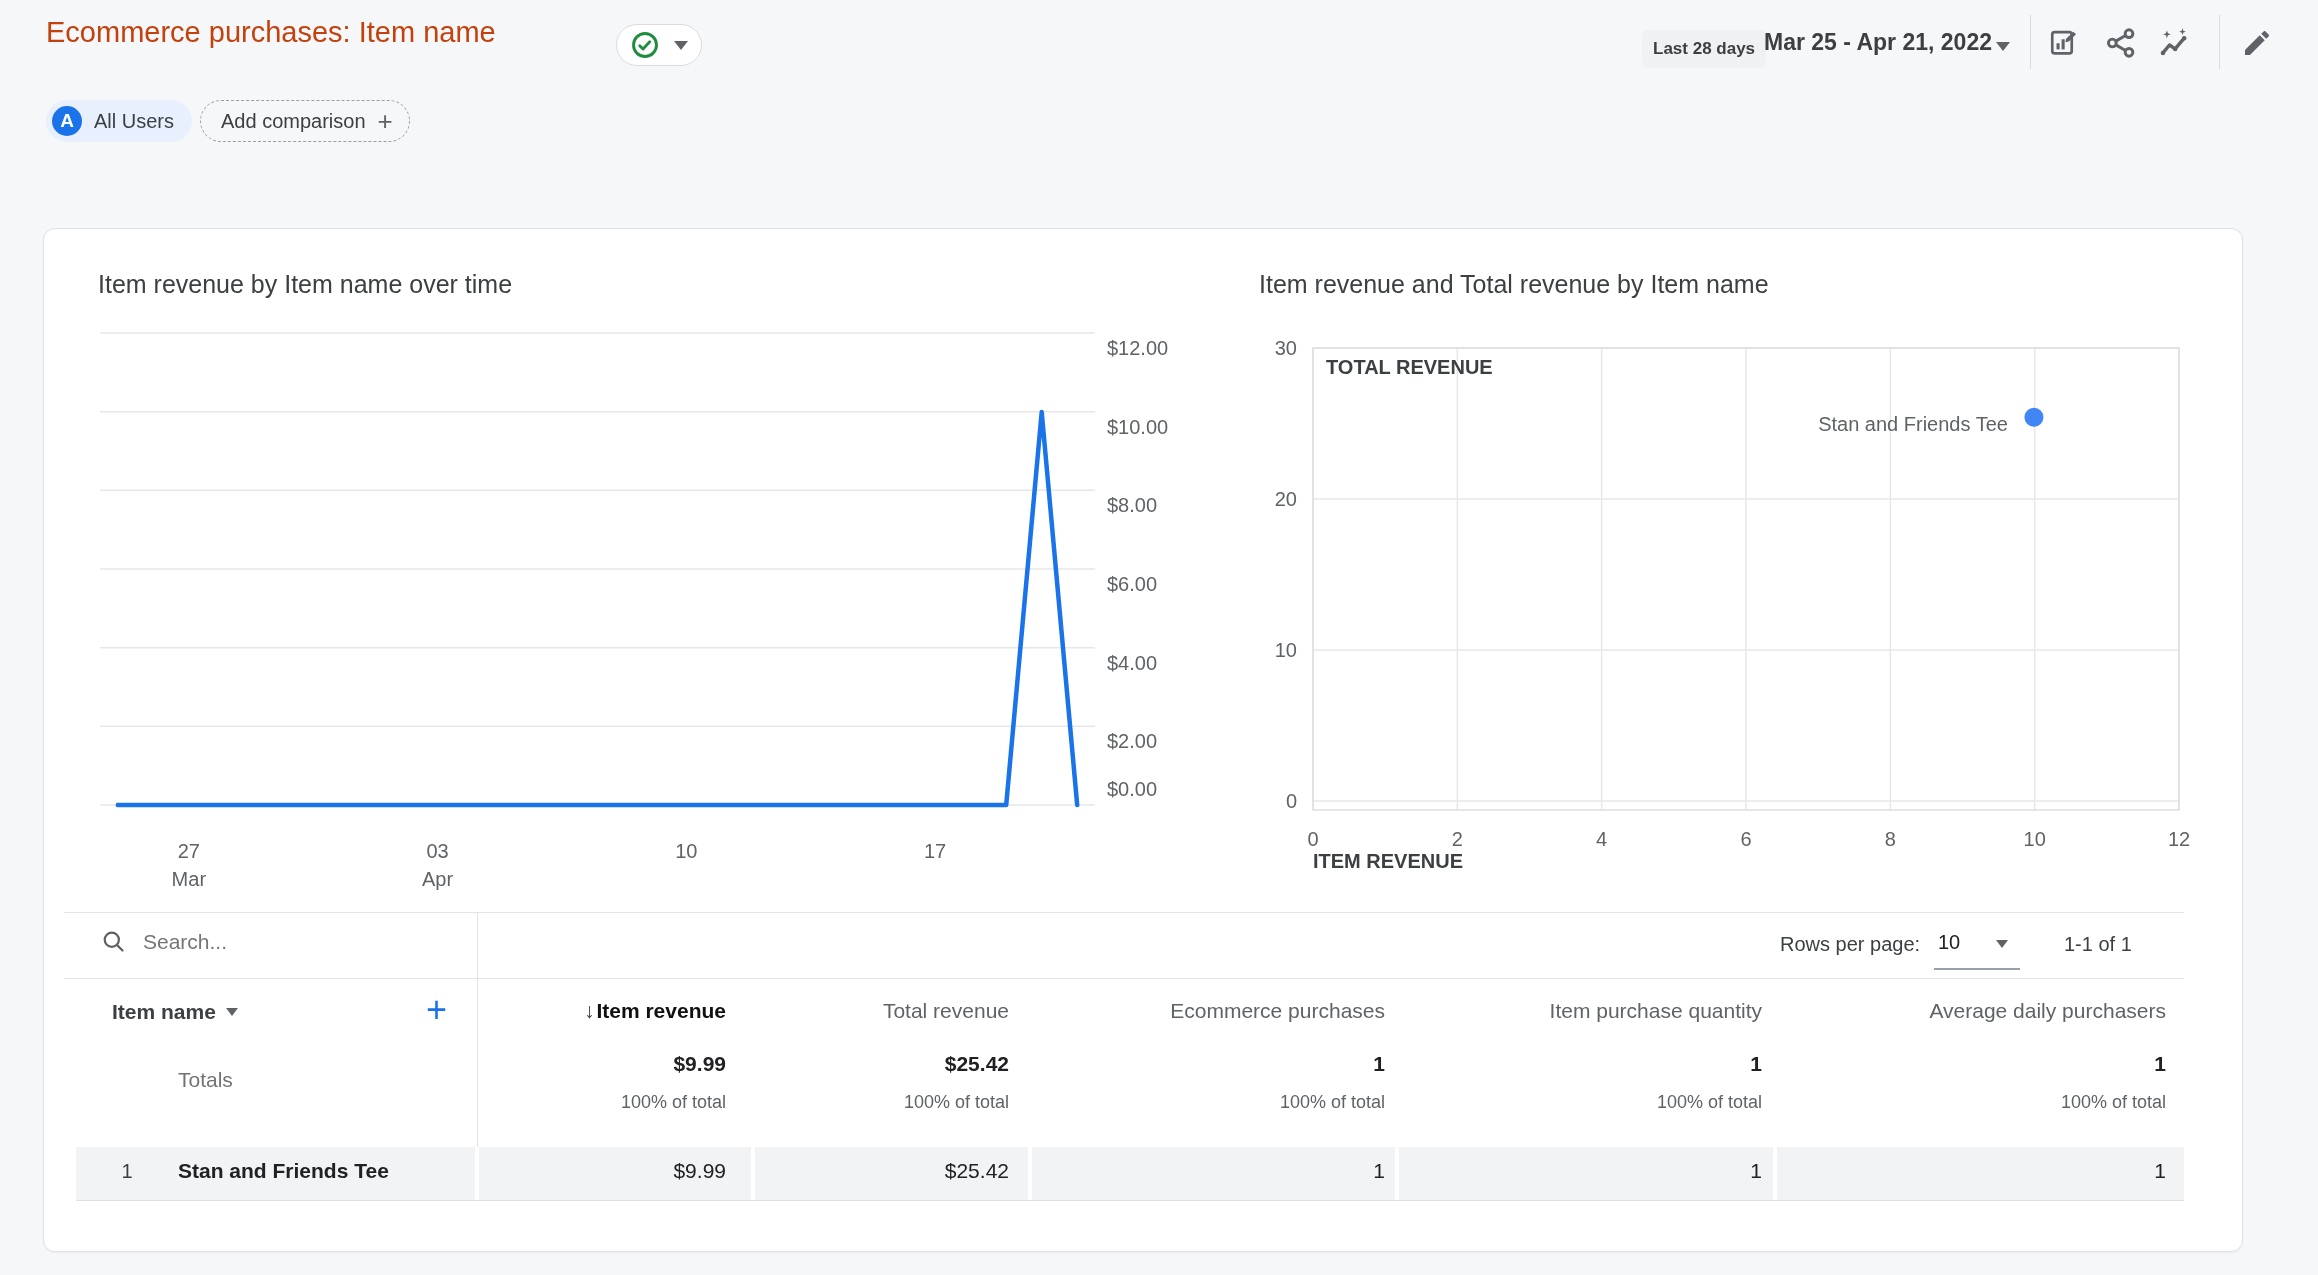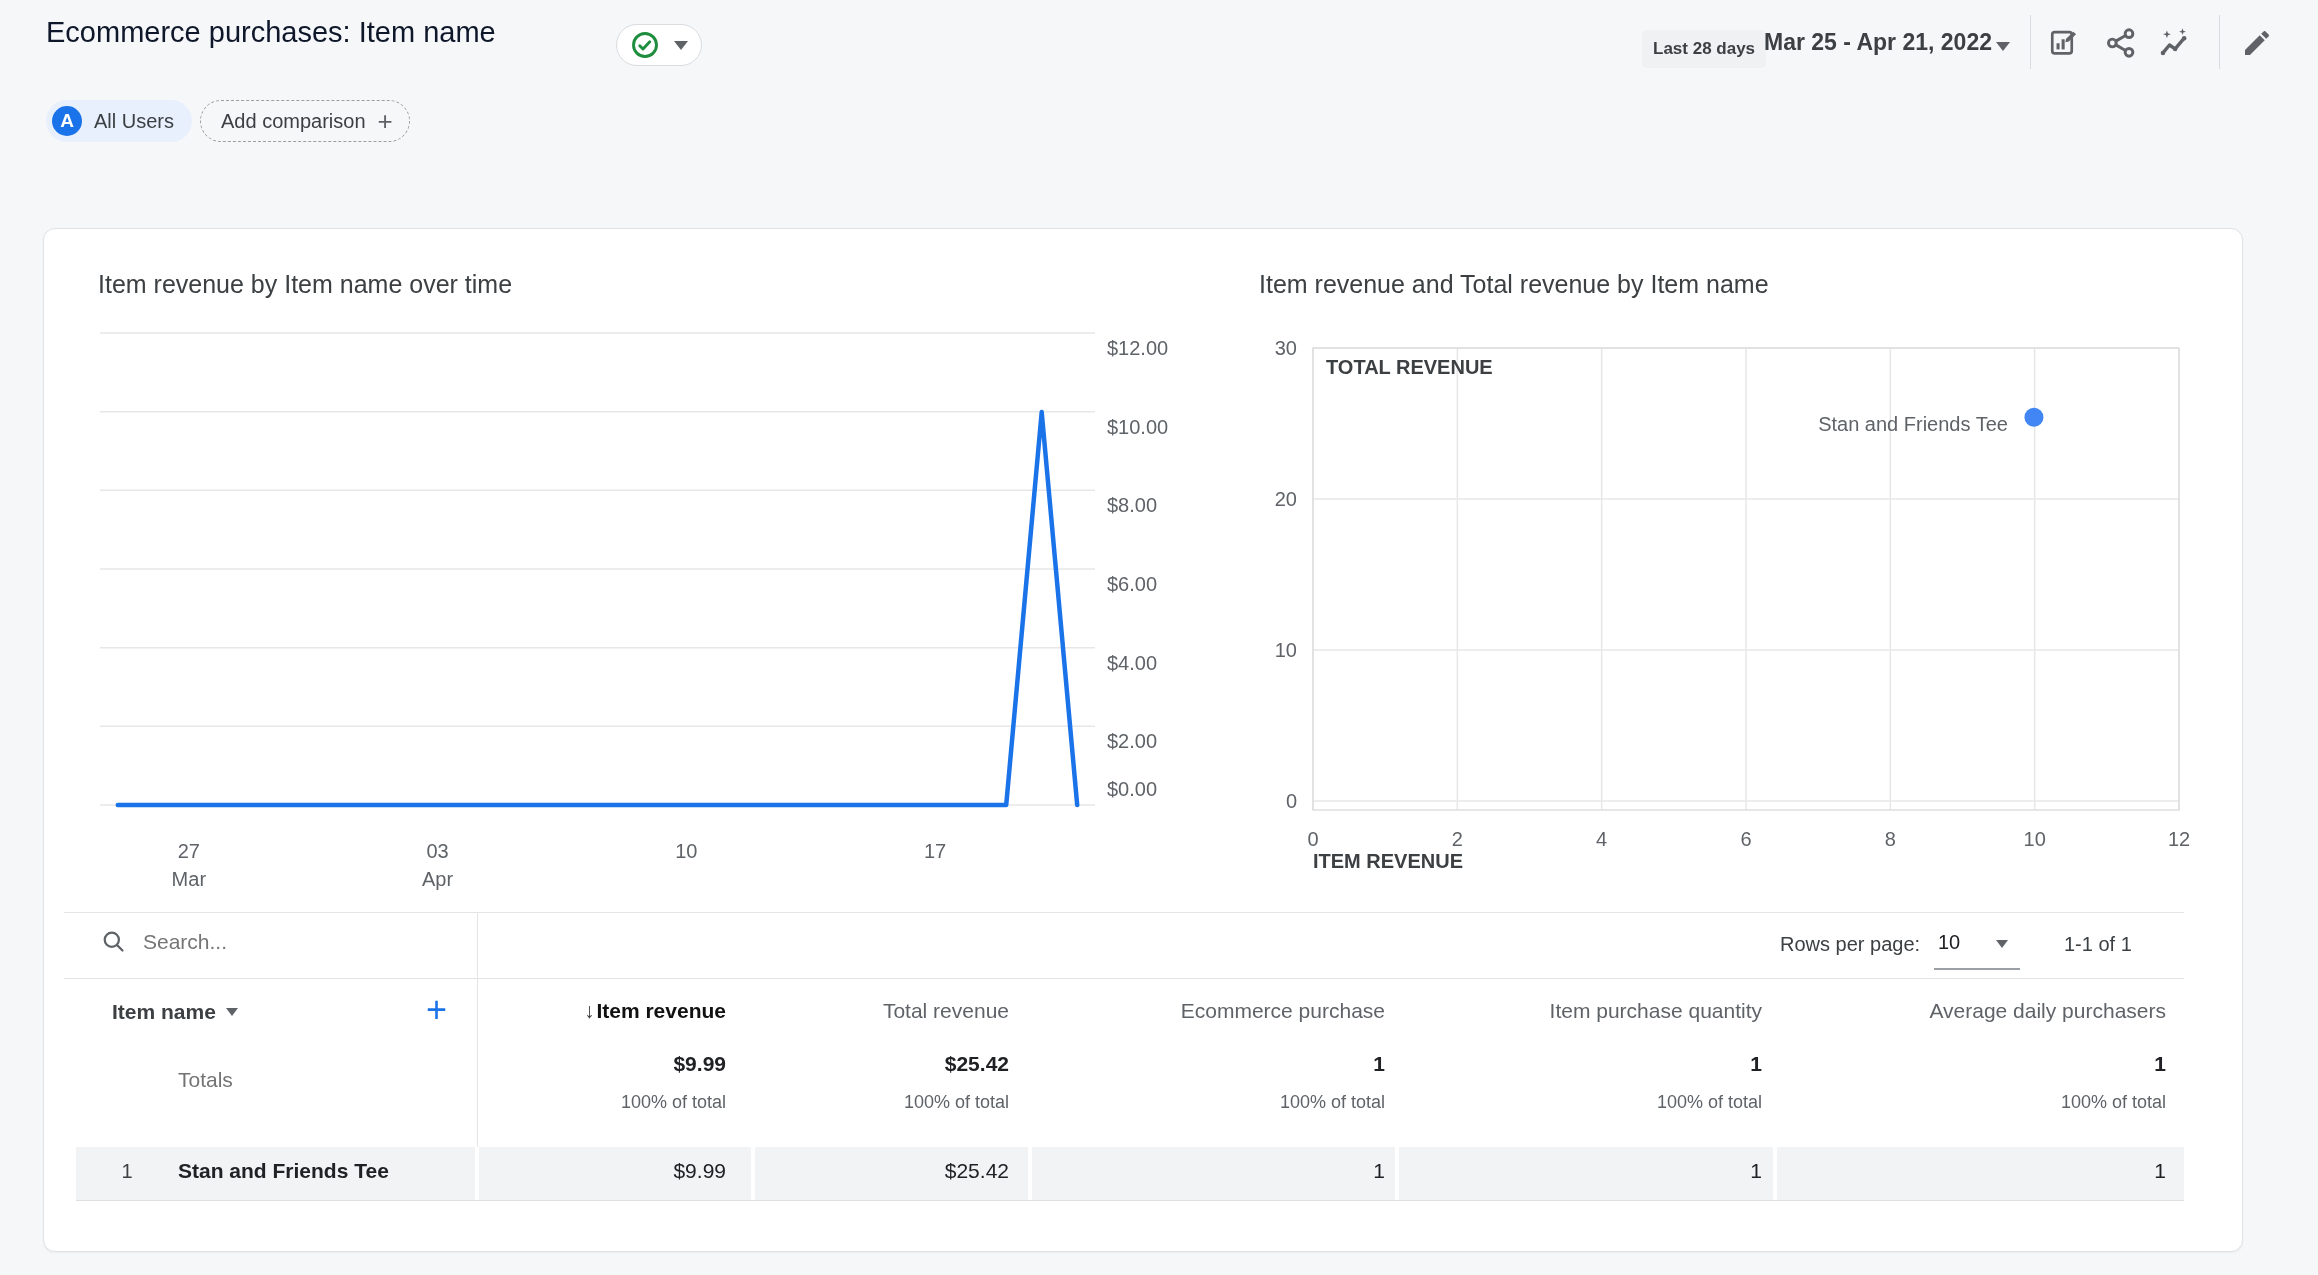--- a/index.html
+++ b/index.html
@@ -1,21 +1,21 @@
 <!DOCTYPE html>
 <html><head>
 <meta charset="utf-8">
 <style>
   html,body{margin:0;padding:0;}
   body{background:#f6f7f9;font-family:"Liberation Sans",sans-serif;color:#202124;}
   .page{position:relative;width:2318px;height:1275px;overflow:hidden;background:#f6f7f9;}
   .abs{position:absolute;}
 
   
-  .report-title{left:46px;top:16px;font-size:29px;color:#0f172a;white-space:nowrap;}
+  .report-title{left:46px;top:16px;font-size:29px;color:#c2410c;white-space:nowrap;}
   .status-pill{left:616px;top:24px;width:86px;height:42px;background:#fff;border:1px solid #dadce0;
                border-radius:21px;display:flex;align-items:center;justify-content:space-between;
                padding:0 13px;box-sizing:border-box;cursor:pointer;}
   .caret{width:0;height:0;border-left:7px solid transparent;border-right:7px solid transparent;border-top:9px solid #5f6368;}
   .chip-a{left:46px;top:100px;height:42px;background:#e8f0fe;border-radius:21px;display:flex;align-items:center;
           padding:0 18px 0 6px;cursor:pointer;}
   .chip-a .avatar{width:30px;height:30px;border-radius:50%;background:#1a73e8;color:#fff;font-size:19px;font-weight:700;
           display:flex;align-items:center;justify-content:center;margin-right:12px;}
   .chip-a .lbl{font-size:20px;color:#3c4043;}
   .chip-add{left:200px;top:100px;height:42px;border:1.5px dashed #9e9e9e;border-radius:21px;display:flex;align-items:center;
@@ -206,21 +206,21 @@
   <div class="abs dim-header">
     <span>Item name</span>
     <span class="dcaret"></span>
   </div>
   <div class="abs add-metric">+</div>
 
   <div class="abs mcell mh sorted c0">
     <span class="sort-arrow">↓</span><span>Item revenue</span>
   </div>
   <div class="abs mcell mh c1">Total revenue</div>
-  <div class="abs mcell mh c2">Ecommerce purchase</div>
+  <div class="abs mcell mh c2">Ecommerce purchases</div>
   <div class="abs mcell mh c3">Item purchase quantity</div>
   <div class="abs mcell mh c4">Average daily purchasers</div>
 
   <div class="abs totals-label">Totals</div>
   <div class="abs mcell tv c0">$9.99</div>
   <div class="abs mcell tv c1">$25.42</div>
   <div class="abs mcell tv c2">1</div>
   <div class="abs mcell tv c3">1</div>
   <div class="abs mcell tv c4">1</div>
   <div class="abs mcell tp c0">100% of total</div>

